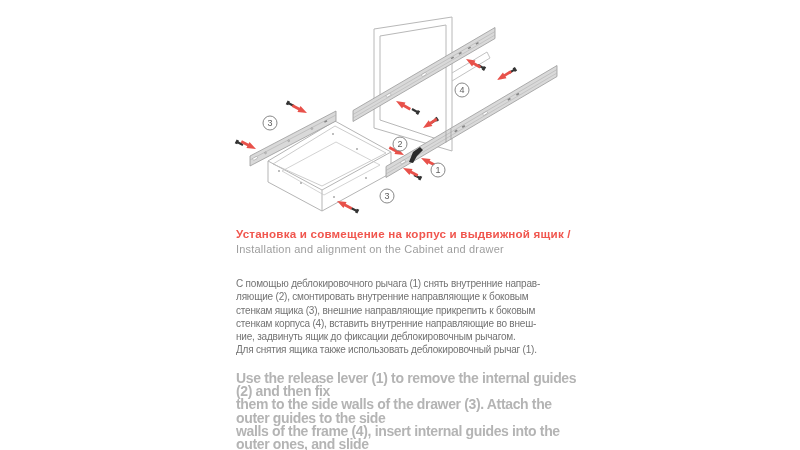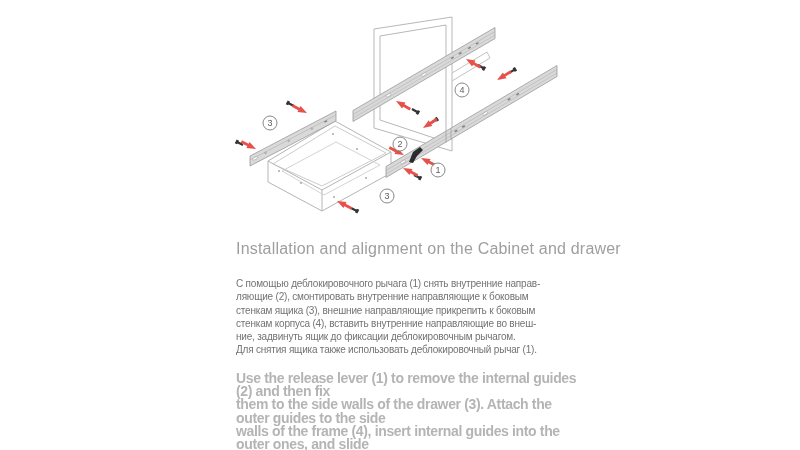--- a/index.html
+++ b/index.html
@@ -7,21 +7,21 @@
     position:relative;width:800px;height:450px;background:#ffffff;overflow:hidden;
     font-family:"Liberation Sans","DejaVu Sans",sans-serif;
   }
   .diagram-svg{position:absolute;left:0;top:0;width:800px;height:450px;}
   .textblock{position:absolute;left:236px;}
   .title-ru{
     top:227px;font-size:11.6px;font-weight:bold;color:#f0564e;
     line-height:14px;letter-spacing:.2px;white-space:nowrap;
   }
   .title-en{
-    top:242px;font-size:16px;font-weight:normal;color:#9e9e9e;
+    top:242px;font-size:11px;font-weight:normal;color:#9e9e9e;
     line-height:14px;letter-spacing:.2px;white-space:nowrap;
   }
   .body-ru{
     top:277px;width:340px;font-size:10px;color:#737373;
     line-height:13.3px;letter-spacing:-0.2px;white-space:pre-line;
   }
   .body-en{
     top:372px;width:344px;font-size:14px;color:#b4b4b4;
     line-height:13.2px;letter-spacing:-0.35px;white-space:pre-line;font-weight:bold;
   }
@@ -141,20 +141,21 @@
         <circle cx="438" cy="170" r="7" fill="#ffffff" stroke="#7a7a7a" stroke-width="0.9"></circle>
         <text x="438" y="173.2">1</text>
       </g>
       <g>
         <circle cx="387" cy="196" r="7" fill="#ffffff" stroke="#7a7a7a" stroke-width="0.9"></circle>
         <text x="387" y="199.2">3</text>
       </g>
     </g>
   </svg>
 
+  <div class="textblock title-ru">Установка и совмещение на корпус и выдвижной ящик /</div>
   <div class="textblock title-en">Installation and alignment on the Cabinet and drawer</div>
   <div class="textblock body-ru">С помощью деблокировочного рычага (1) снять внутренние направ-
 ляющие (2), смонтировать внутренние направляющие к боковым
 стенкам ящика (3), внешние направляющие прикрепить к боковым
 стенкам корпуса (4), вставить внутренние направляющие во внеш-
 ние, задвинуть ящик до фиксации деблокировочным рычагом.
 Для снятия ящика также использовать деблокировочный рычаг (1).</div>
   <div class="textblock body-en">Use the release lever (1) to remove the internal guides (2) and then fix
 them to the side walls of the drawer (3). Attach the outer guides to the side
 walls of the frame (4), insert internal guides into the outer ones, and slide

